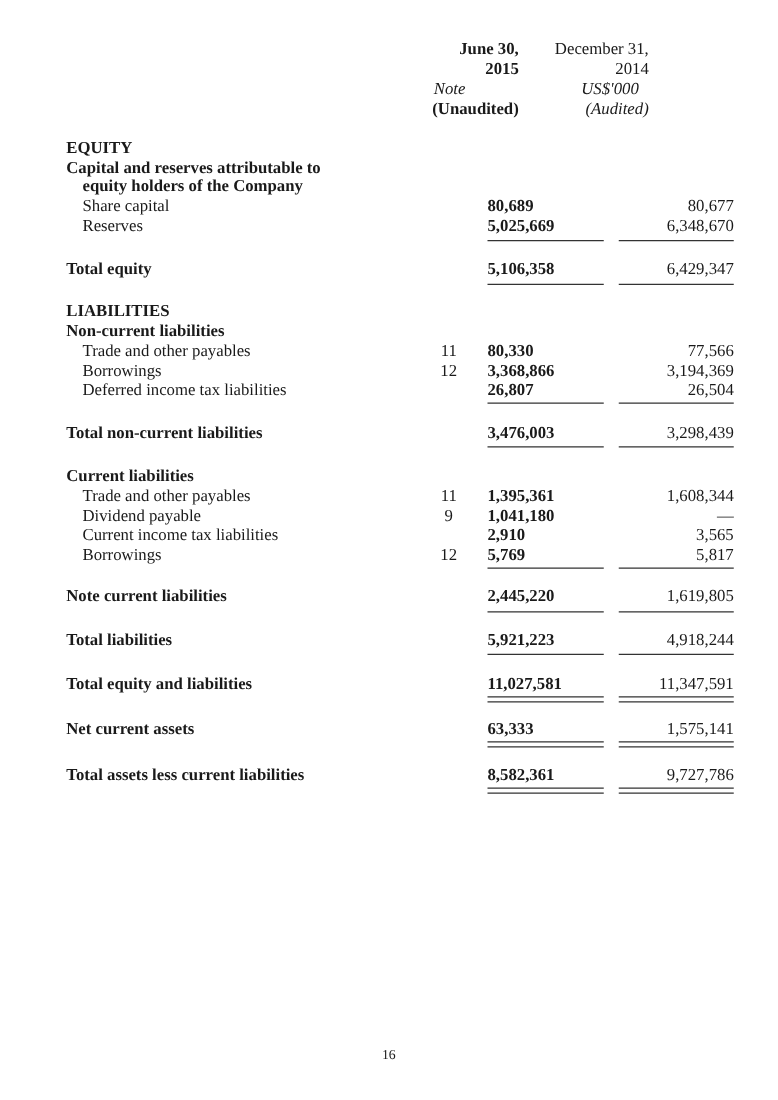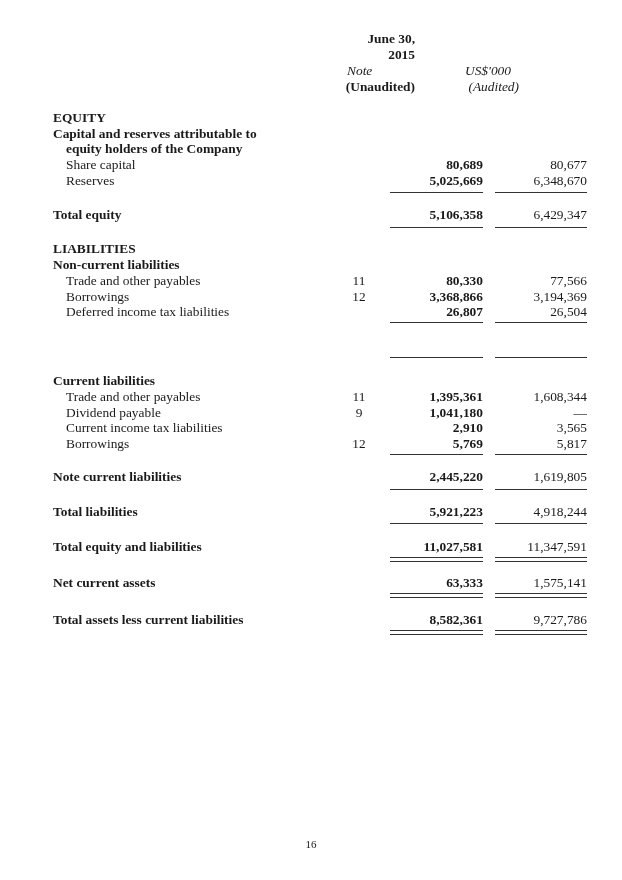--- a/index.html
+++ b/index.html
@@ -64,21 +64,21 @@
     .note {
       position: absolute;
       right: 248px;
       text-align: center;
       width: 30px;
     }
     .c1 {
       position: absolute;
       left: 390px;
       width: 93px;
-      text-align: right;
+      text-align: left;
       font-weight: bold;
     }
     .c2 {
       position: absolute;
       left: 495px;
       width: 92px;
       text-align: right;
     }
     .rule {
       position: absolute;
@@ -105,20 +105,24 @@
     }
   </style>
 </head>
 <body>
 
 <div class="page">
 
   <div class="hdr hdr-june">
     <div>June 30,</div>
     <div>2015</div>
+  </div>
+  <div class="hdr hdr-dec">
+    <div>December 31,</div>
+    <div>2014</div>
   </div>
   <div class="hdr hdr-note">Note</div>
   <div class="hdr hdr-unit">US$'000</div>
   <div class="hdr hdr-unaud">(Unaudited)</div>
   <div class="hdr hdr-aud">(Audited)</div>
 
   <div class="row" style="top:110px">
     <span class="lbl bold">EQUITY</span>
   </div>
   <div class="row" style="top:126px">
@@ -168,20 +172,25 @@
   </div>
   <div class="row" style="top:304px">
     <span class="lbl indent">Deferred income tax liabilities</span>
     <span class="note"></span>
     <span class="c1">26,807</span>
     <span class="c2">26,504</span>
   </div>
   <div class="rule r1" style="top:322px"></div>
   <div class="rule r2" style="top:322px"></div>
 
+  <div class="row" style="top:338px">
+    <span class="lbl bold">Total non-current liabilities</span>
+    <span class="c1">3,476,003</span>
+    <span class="c2">3,298,439</span>
+  </div>
   <div class="rule r1" style="top:357px"></div>
   <div class="rule r2" style="top:357px"></div>
 
   <div class="row" style="top:373px">
     <span class="lbl bold">Current liabilities</span>
   </div>
   <div class="row" style="top:389px">
     <span class="lbl indent">Trade and other payables</span>
     <span class="note">11</span>
     <span class="c1">1,395,361</span>

